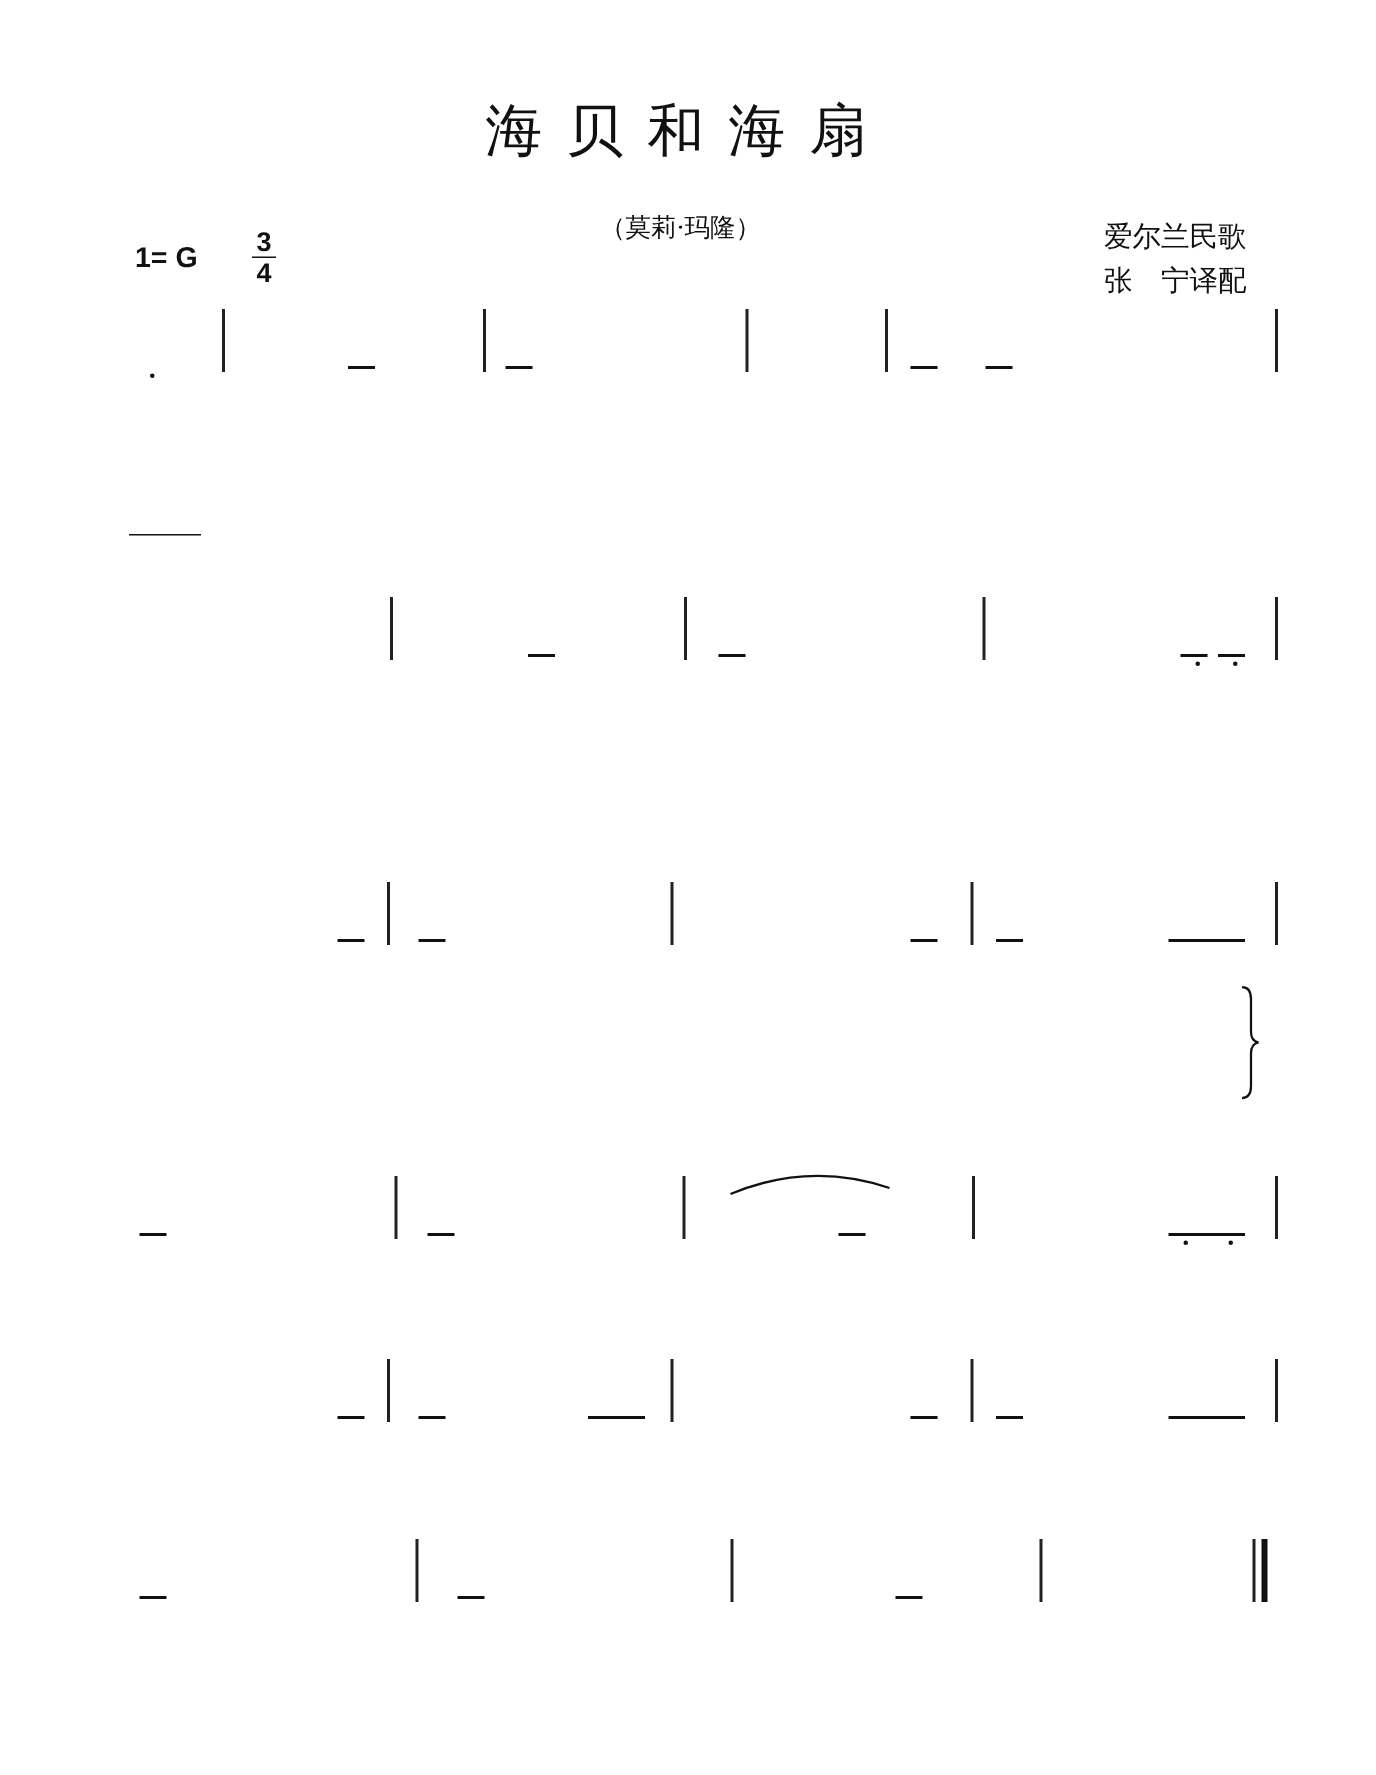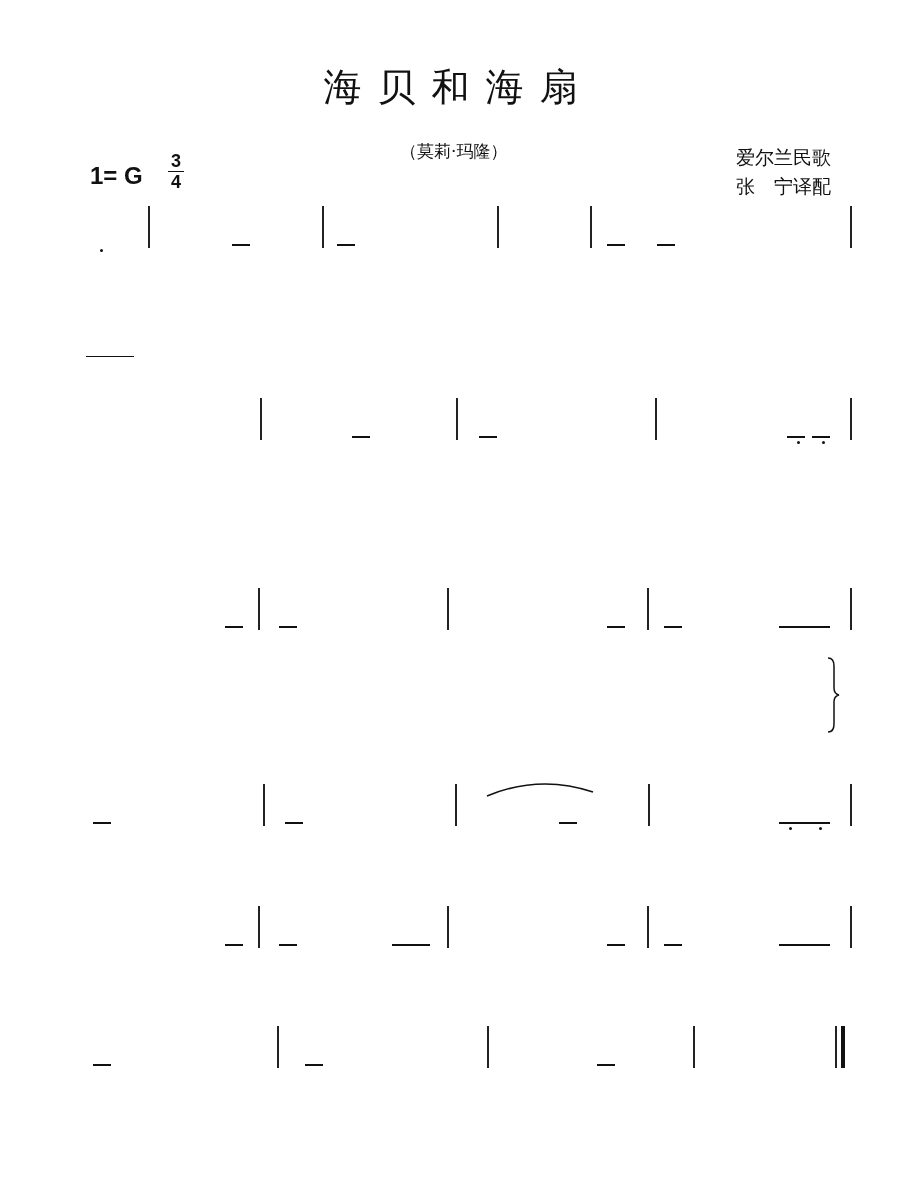--- a/index.html
+++ b/index.html
@@ -1,20 +1,20 @@
 <!DOCTYPE html>
 <html><head>
 <meta charset="utf-8">
 <style>
   html, body { margin:0; padding:0; background:#ffffff; }
   body { width:917px; height:1183px; position:relative; overflow:hidden; color:#111; font-family:"DejaVu Serif", serif; }
   .abs { position:absolute; }
   .title { left:0; width:917px; top:62px; text-align:center; font-size:38px; letter-spacing:16px; font-family:"DejaVu Serif", serif; }
   .subtitle { left:400px; top:140px; font-size:17px; }
-  .key { left:90px; top:162px; font-size:24px; font-weight:bold; font-family:"Liberation Sans", sans-serif; }
+  .key { left:90px; top:162px; font-size:19px; font-weight:bold; font-family:"Liberation Sans", sans-serif; }
   .frac { left:168px; top:152px; width:16px; text-align:center; font-size:18px; font-weight:bold; font-family:"Liberation Sans", sans-serif; line-height:18px; }
   .frac .bar { border-top:1.5px solid #111; margin:1px 0; }
   .credit { left:736px; font-size:19px; }
   .note { font-family:"Liberation Sans", sans-serif; font-weight:bold; font-size:25px; line-height:28px; text-align:center; width:20px; }
   .ul { position:absolute; height:1.5px; background:#111; }
   .ld { position:absolute; width:3px; height:3px; border-radius:50%; background:#111; }
   .bar-line { position:absolute; width:1.5px; background:#222; }
   .breath { font-size:13px; font-family:"Liberation Sans", sans-serif; }
   .lyric { font-size:20px; line-height:24px; }
   .dash { font-family:"Liberation Sans", sans-serif; font-weight:bold; font-size:22px; }

